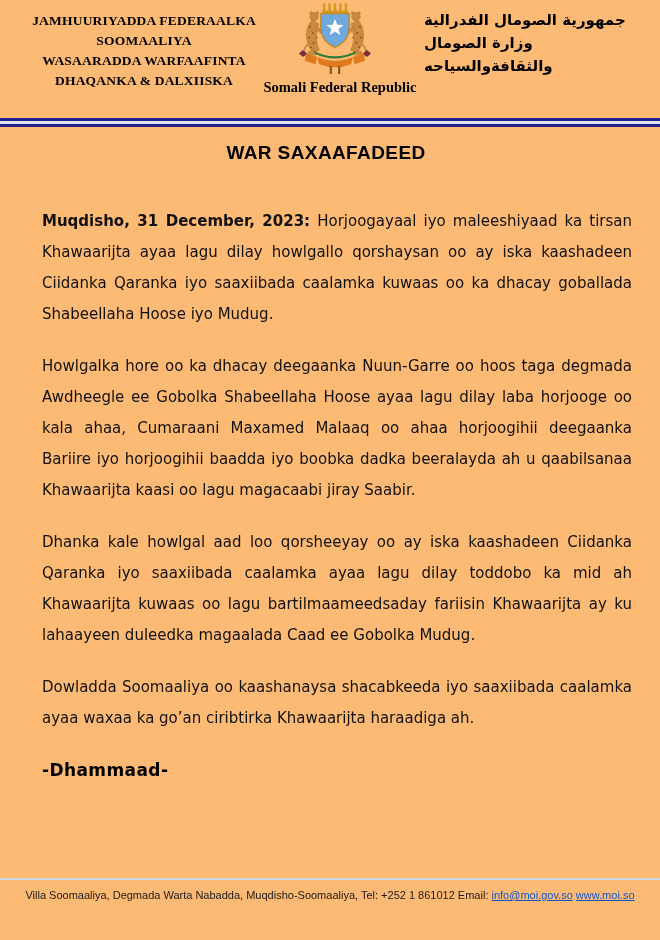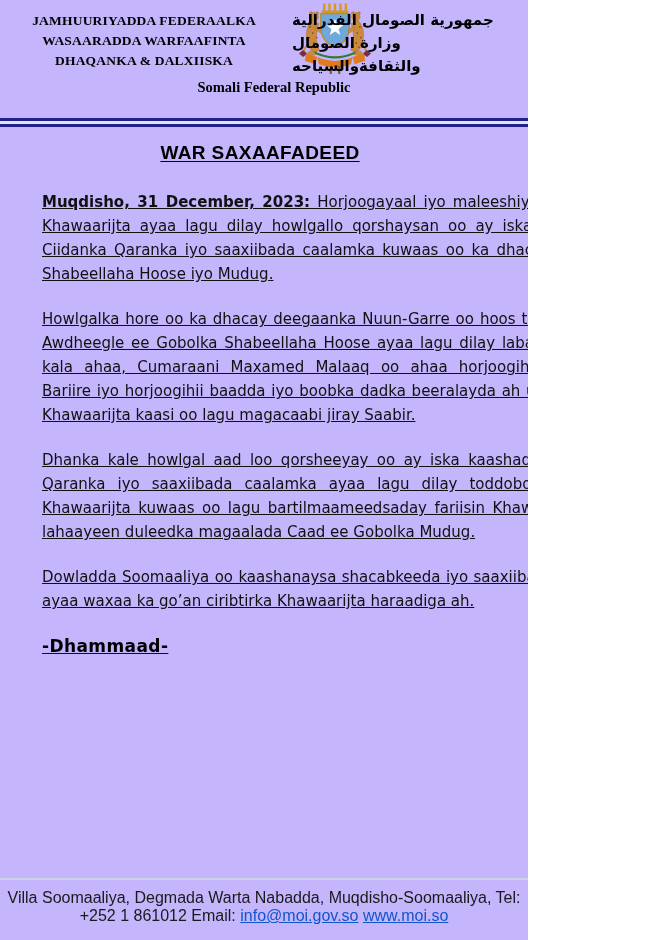--- a/index.html
+++ b/index.html
@@ -1,17 +1,17 @@
 <!DOCTYPE html>
 <html><head>
 <meta charset="utf-8">
 <style>
   html,body{margin:0;padding:0;background:#fff;}
   .page{
-    position:relative;width:528px;height:940px;background:#c4b5fd;
+    position:relative;width:660px;height:940px;background:#fdba74;
     font-family:"DejaVu Sans",sans-serif;color:#111;overflow:hidden;
   }
   
   .header-left{
     position:absolute;left:8px;top:11px;width:272px;text-align:center;
     font-family:"Liberation Serif",serif;font-weight:bold;font-size:13.5px;
     line-height:20px;letter-spacing:.2px;color:#000;
   }
   .emblem{position:absolute;left:281px;top:2px;width:108px;height:80px;}
   .header-arabic{
@@ -25,49 +25,50 @@
   .hc1{font-weight:bold;font-size:14.5px;line-height:17px;}
   .hc2{font-size:14.5px;line-height:17px;}
   .rule{
     position:absolute;left:0;right:0;top:118px;height:9px;
     background:linear-gradient(to bottom,#21218e 0 36%,#dfe4f4 36% 62%,#21218e 62% 100%);
   }
   
   .title{
     position:absolute;left:0;right:8px;top:142px;text-align:center;
     font-family:"Liberation Sans",sans-serif;font-weight:bold;font-size:19px;
-    letter-spacing:.4px;text-decoration:underline;text-underline-offset:2px;color:#000;
+    letter-spacing:.4px;text-underline-offset:2px;color:#000;
   }
   
   .body{
-    position:absolute;left:42px;top:190px;width:590px;
-    font-size:15px;line-height:24px;text-align:justify;color:#111;text-decoration:underline;
+    position:absolute;left:42px;top:206px;width:590px;
+    font-size:15px;line-height:31px;text-align:justify;color:#111;
   }
   .body p{margin:0 0 21px 0;}
   .lead{font-weight:bold;}
   .closing{
     font-weight:bold;font-size:17px;letter-spacing:.4px;
     margin-top:12px;color:#000;
   }
   
   .footer{position:absolute;left:0;right:0;top:878px;}
   .footer-rule{height:2px;background:#ccd4df;}
   .footer-text{
     margin-top:9px;text-align:center;font-family:"Liberation Sans",sans-serif;
-    font-size:16px;color:#1a1a1a;
+    font-size:11px;color:#1a1a1a;
   }
   .flink{color:#1155cc;text-decoration:underline;cursor:pointer;}
 </style>
 </head>
 <body>
 
 <div class="page">
 
   <div class="header-left">
     <div>JAMHUURIYADDA FEDERAALKA</div>
+    <div>SOOMAALIYA</div>
     <div>WASAARADDA WARFAAFINTA</div>
     <div>DHAQANKA &amp; DALXIISKA</div>
   </div>
 
   <div class="emblem">
     <svg viewBox="0 0 120 90" width="108" height="80">
 
       <g fill="#d6971f">
         <rect x="45" y="9.5" width="30" height="3.6"></rect>
         <rect x="46.5" y="3.8" width="2.6" height="6"></rect>

